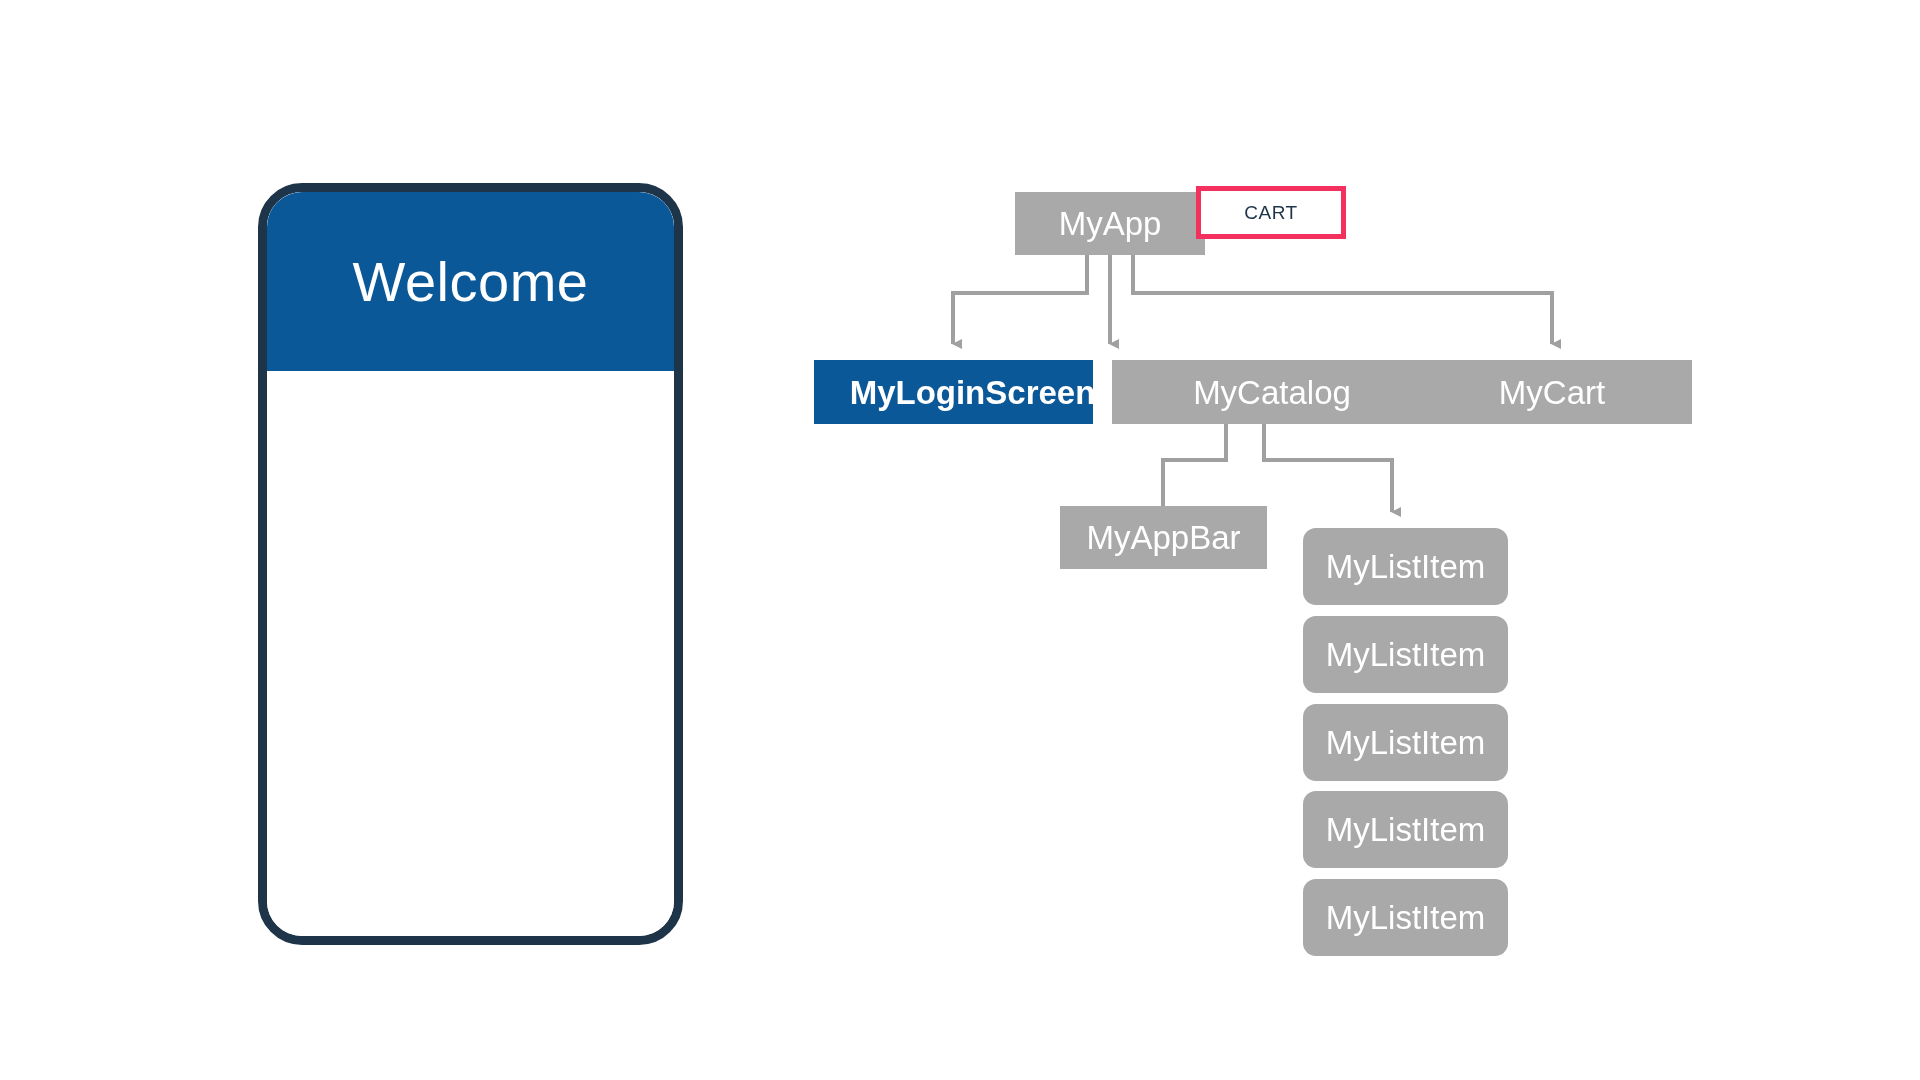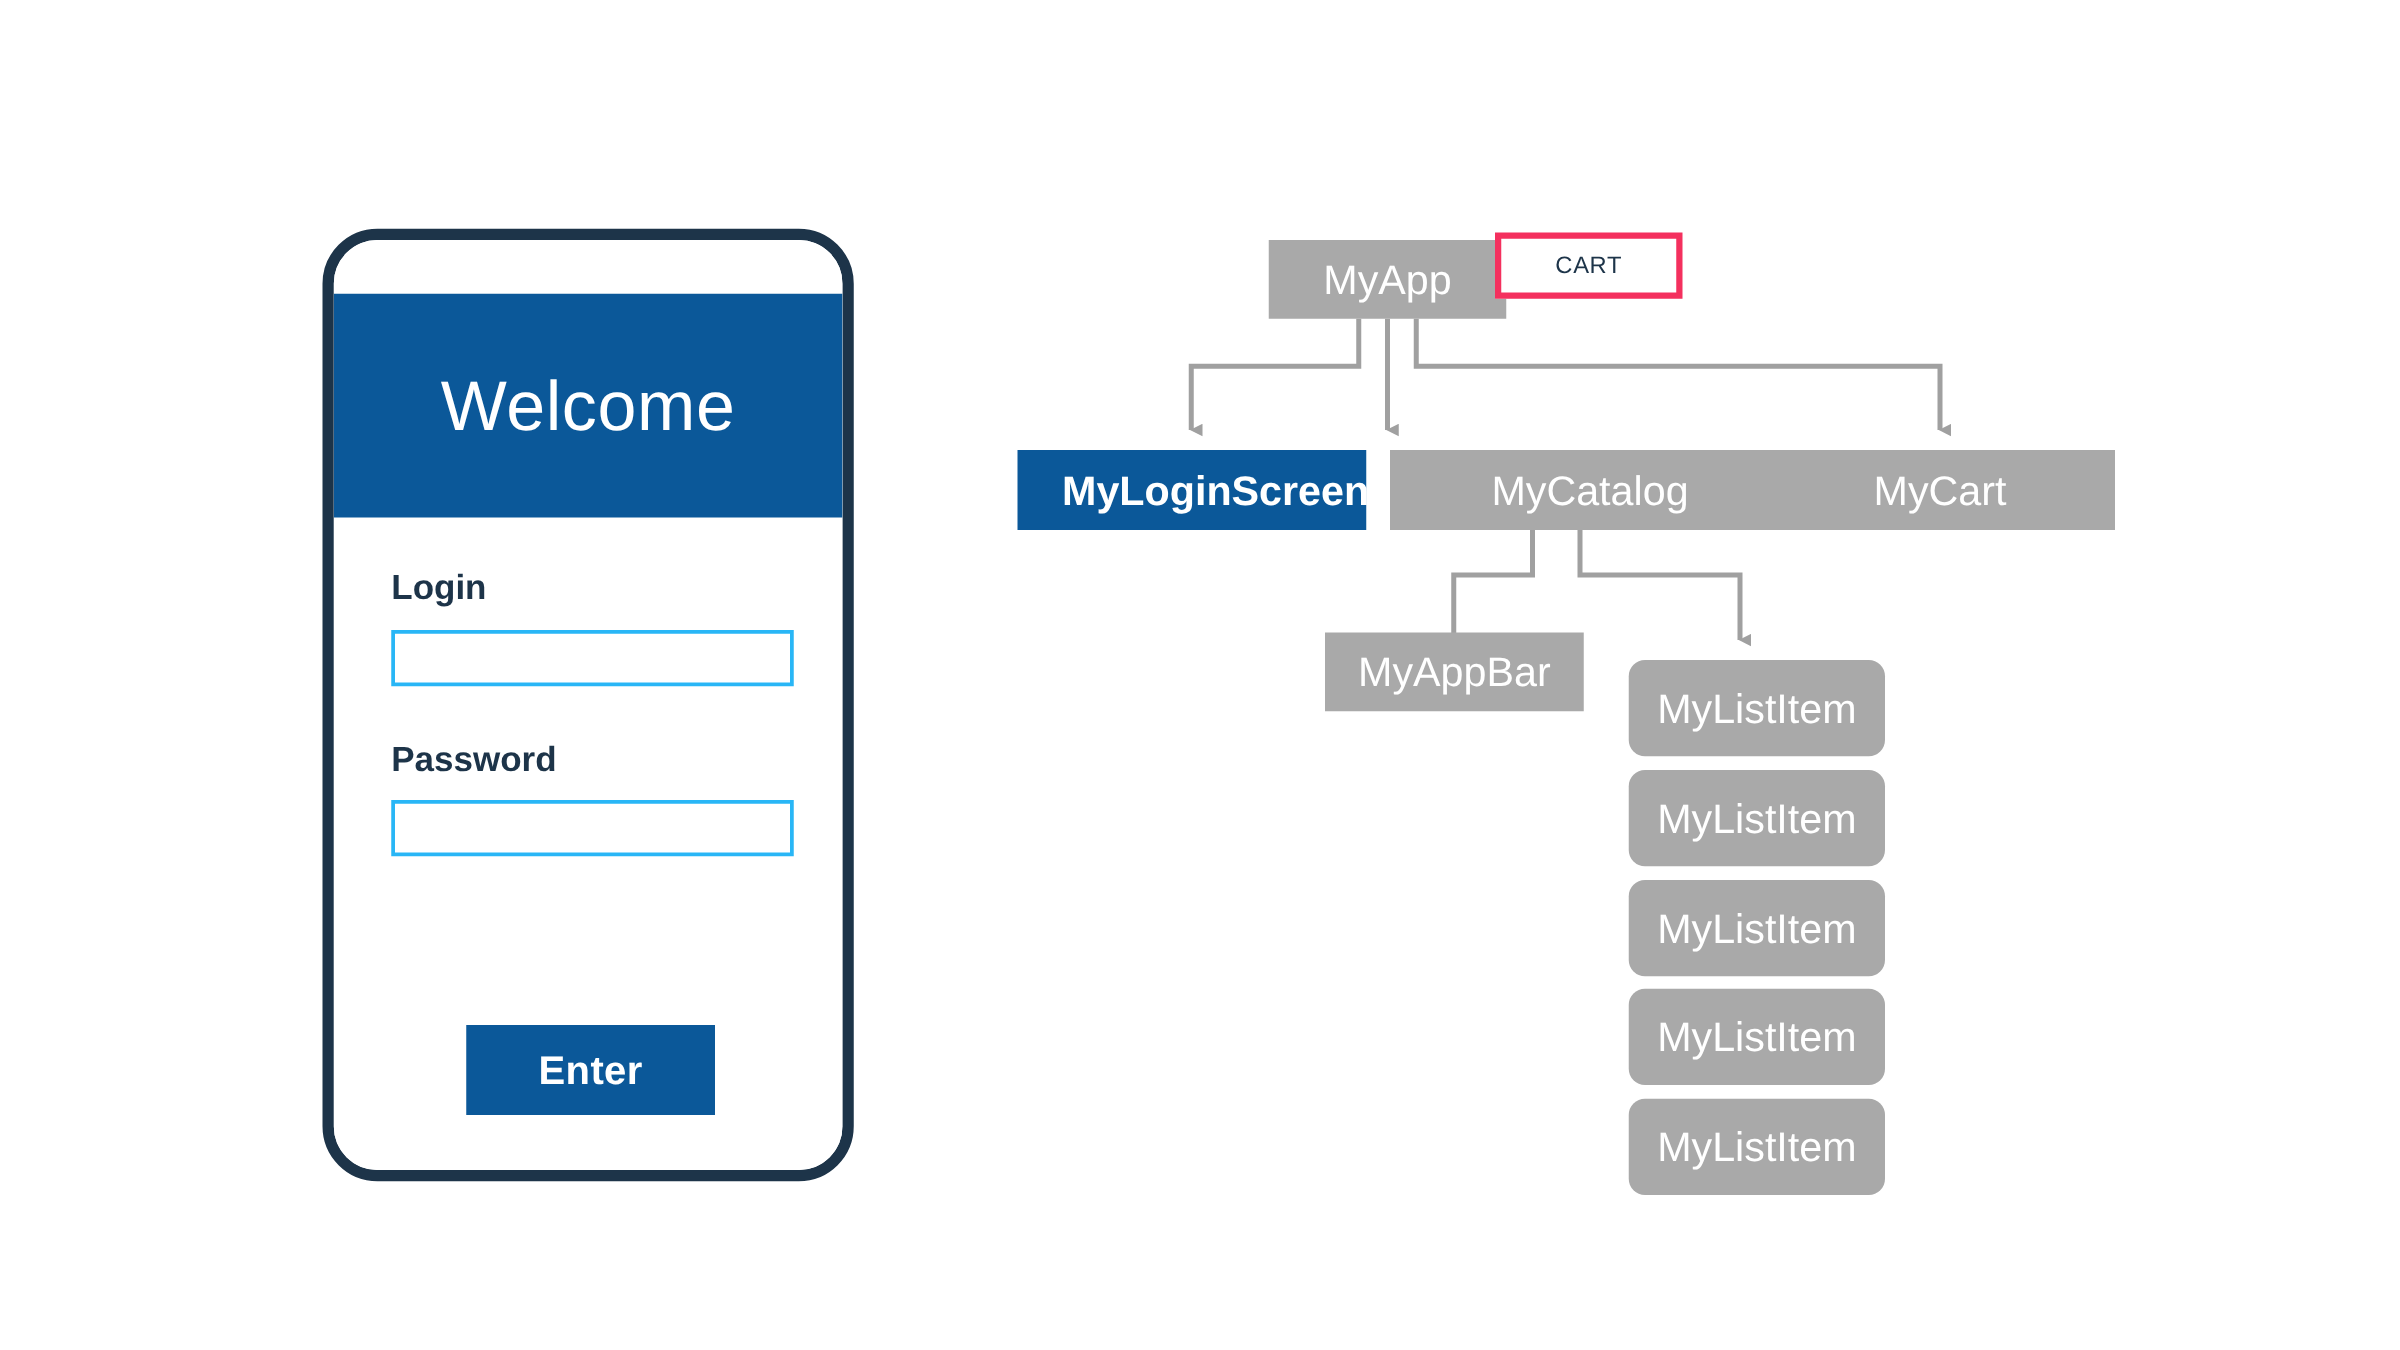--- a/index.html
+++ b/index.html
@@ -39,21 +39,20 @@
     flex-direction: column;
     background: #ffffff;
   }
   #phone-header {
     height: 179px;
     background: #0b5899;
     display: flex;
     align-items: center;
     justify-content: center;
     flex: 0 0 auto;
-    margin-top: 43px;
   }
   #welcome-title {
     color: #ffffff;
     font-size: 56px;
     font-weight: 400;
     letter-spacing: 0.5px;
     line-height: 1;
   }
   #phone-body {
     flex: 1 1 auto;
@@ -170,30 +169,20 @@
 </head>
 <body>
 
 <div id="phone-mockup">
   <div id="phone-screen">
 
     <div id="phone-header">
       <div id="welcome-title">Welcome</div>
     </div>
 
-    <div id="phone-body">
-
-      <div id="login-label" class="field-label">Login</div>
-      <input id="login-input" class="field-input" type="text" placeholder="" style="">
-
-      <div id="password-label" class="field-label">Password</div>
-      <input id="password-input" class="field-input" type="text" placeholder="" style="">
-
-      <button id="enter-button">Enter</button>
-    </div>
   </div>
 </div>
 
 <div id="tree-diagram">
 
   <svg id="tree-svg" viewBox="0 0 1020 840">
     <defs>
       <marker id="arrowhead" markerWidth="11" markerHeight="11" refX="5" refY="9" orient="auto" markerUnits="userSpaceOnUse">
         <path d="M0,0 L10,0 L5,10 z" fill="#a0a0a0"></path>
       </marker>

